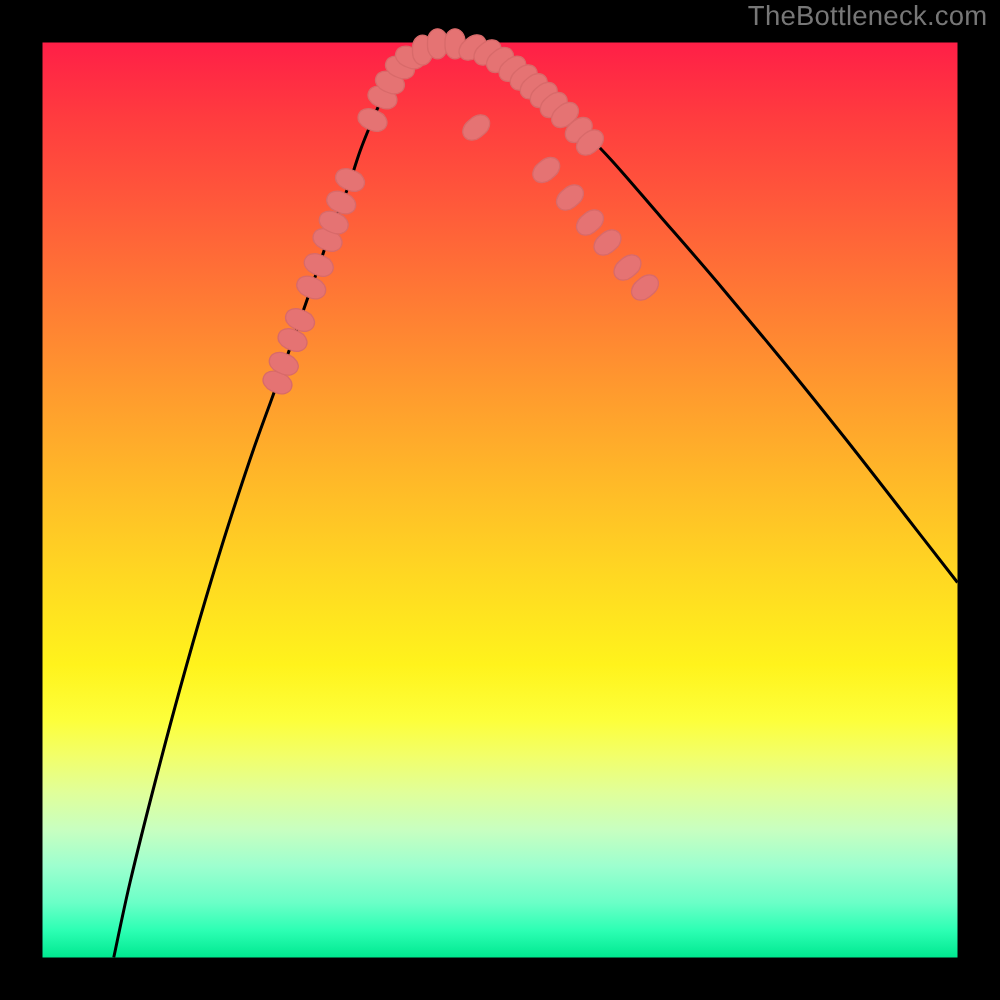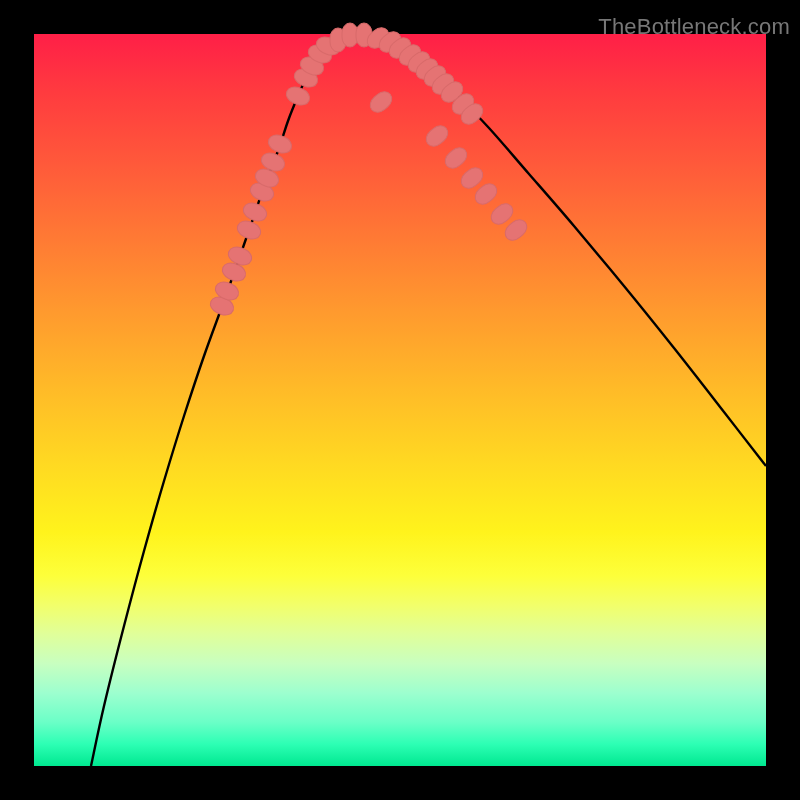--- a/index.html
+++ b/index.html
@@ -38,21 +38,21 @@
       #e0ff9a 82%,
       #c8ffc0 86%,
       #9dffcf 90%,
       #6bffc7 94%,
       #2dffb4 97%,
       #00e890 100%
     );
   }
   .watermark {
     position: absolute;
-    top: 14px;
+    top: 0;
     right: 10px;
     color: #777777;
     font-size: 22px;
     font-weight: 400;
     letter-spacing: 0.2px;
     user-select: none;
   }
   svg.overlay {
     position: absolute;
     left: 34px;

